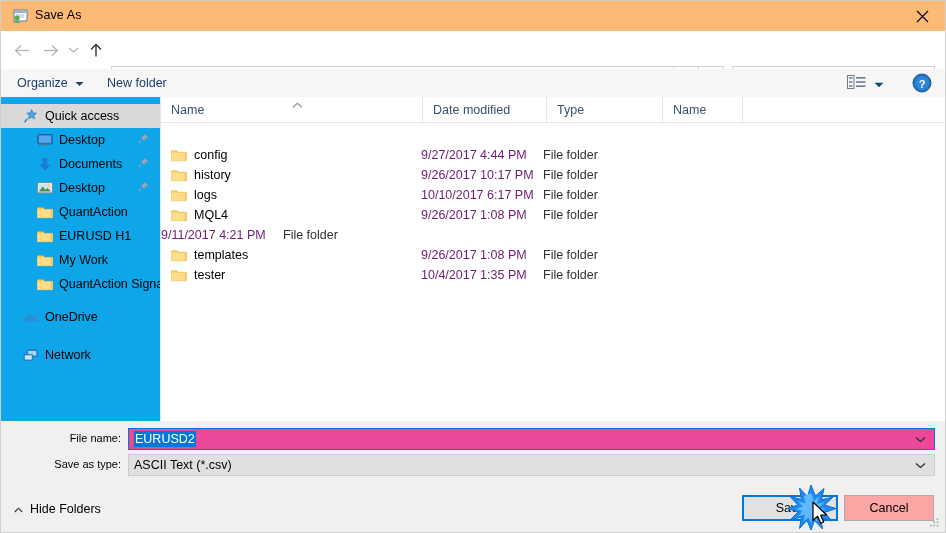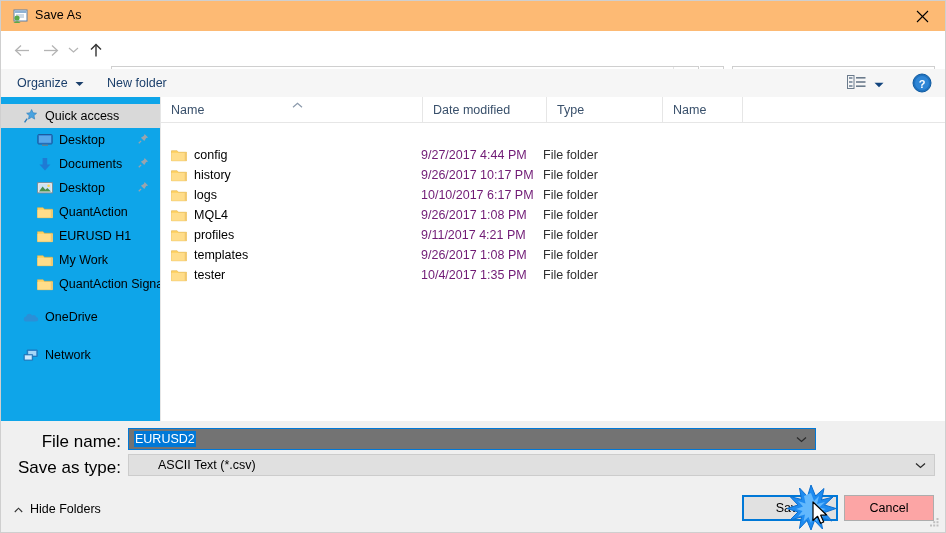--- a/index.html
+++ b/index.html
@@ -62,26 +62,26 @@
   .rowlist{position:relative;}
   .frow{height:20px;display:flex;align-items:center;font-size:12.5px;color:#000;}
   .c-name{width:260px;display:flex;align-items:center;padding-left:10px;box-sizing:border-box;}
   .c-date{width:122px;color:#701a75;}
   .c-type{width:116px;color:#303030;}
   .c-size{width:72px;color:#303030;}
   .folder-ico{width:16px;height:14px;margin-right:7px;flex:none;}
 
   
   .footer{position:absolute;left:0;top:420px;width:944px;height:111px;background:#f0f0f0;}
-  .lbl{position:absolute;font-size:17px;color:#000;text-align:right;}
+  .lbl{position:absolute;font-size:11px;color:#000;text-align:right;}
   .lbl-name{left:10px;top:431px;width:110px;}
   .lbl-type{left:10px;top:457px;width:110px;}
   .combo{position:absolute;box-sizing:border-box;height:22px;display:flex;align-items:center;}
-  .combo-name{left:127px;top:427px;width:688px;background:#737373;border:1px solid #0078d7;}
-  .combo-type{left:127px;top:453px;width:807px;background:#e0e0e0;border:1px solid #cccccc;padding-left:24px;}
+  .combo-name{left:127px;top:427px;width:807px;background:#ec4899;border:1px solid #0078d7;}
+  .combo-type{left:127px;top:453px;width:807px;background:#e0e0e0;border:1px solid #cccccc;}
   .combo-val{font-size:12.5px;color:#000;margin-left:5px;}
   .combo-val.sel{background:#0078d7;color:#fff;padding:1px 1px;}
   .combo-arrow{margin-left:auto;margin-right:8px;display:flex;align-items:center;}
   .hidefolders{position:absolute;left:13px;top:501px;display:flex;align-items:center;font-size:12.5px;color:#000;}
   .hf-caret{margin-right:7px;}
   .btn{position:absolute;box-sizing:border-box;height:26px;display:flex;align-items:center;justify-content:center;font-size:12.5px;color:#000;background:#fca5a5;border:1px solid #adadad;}
   .btn-save{left:741px;top:494px;width:96px;border:2px solid #0078d7;background:#e1e1e1;}
   .btn-cancel{left:843px;top:494px;width:90px;}
   .grip{position:absolute;right:5px;bottom:4px;width:11px;height:11px;}
 
@@ -442,30 +442,20 @@
                 </svg>
             </span>
             <span>MQL4</span>
           </div>
           <div class="c-date">9/26/2017 1:08 PM</div>
           <div class="c-type">File folder</div>
           <div class="c-size"></div>
         </div>
 
         <div class="frow">
-          <div class="c-name">
-            <span class="folder-ico">
-              <svg width="16" height="14" viewBox="0 0 17 14">
-                  <path d="M0.5 2.5 h6 l1.4 1.6 h8.6 v9 h-16 z" fill="#ffd264" stroke="#e3b64e" stroke-width=".7"></path>
-                  <path d="M0.5 4.8 h16 v8.2 h-16 z" fill="#ffdd8a"></path>
-                  <path d="M14.6 13 v-8.2 h1.9 v8.2 z" fill="#f0c870"></path>
-                </svg>
-            </span>
-            <span>profiles</span>
-          </div>
           <div class="c-date">9/11/2017 4:21 PM</div>
           <div class="c-type">File folder</div>
           <div class="c-size"></div>
         </div>
 
         <div class="frow">
           <div class="c-name">
             <span class="folder-ico">
               <svg width="16" height="14" viewBox="0 0 17 14">
                   <path d="M0.5 2.5 h6 l1.4 1.6 h8.6 v9 h-16 z" fill="#ffd264" stroke="#e3b64e" stroke-width=".7"></path>

